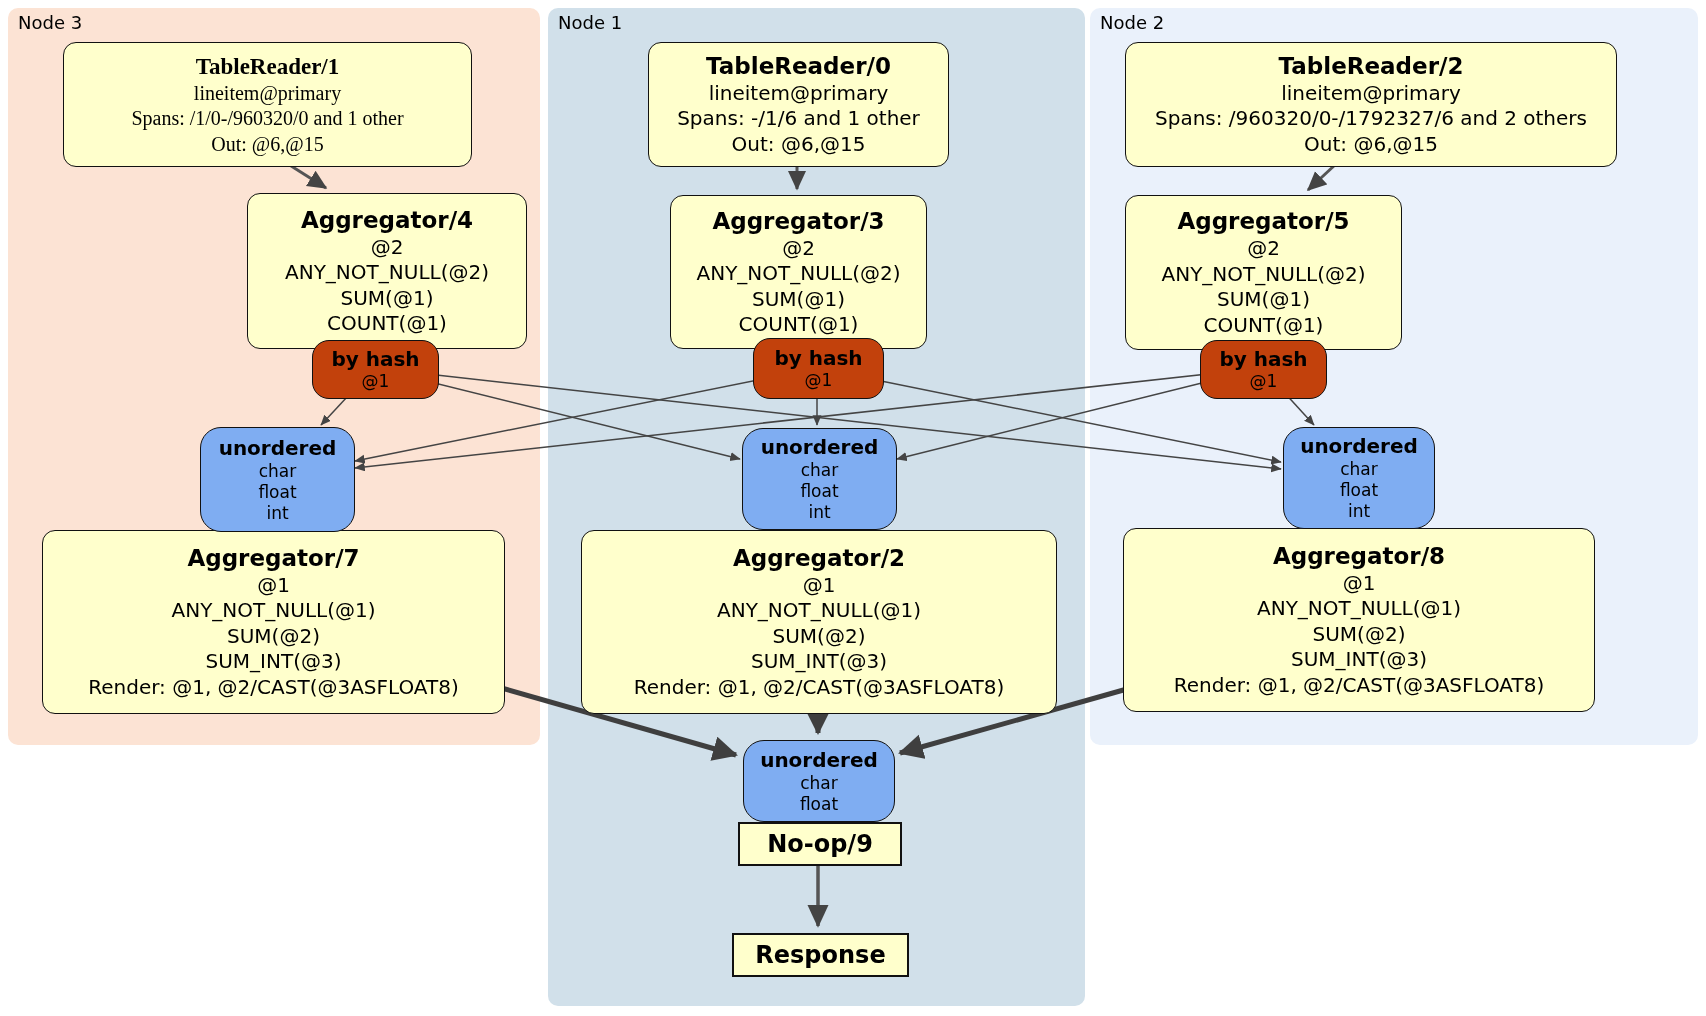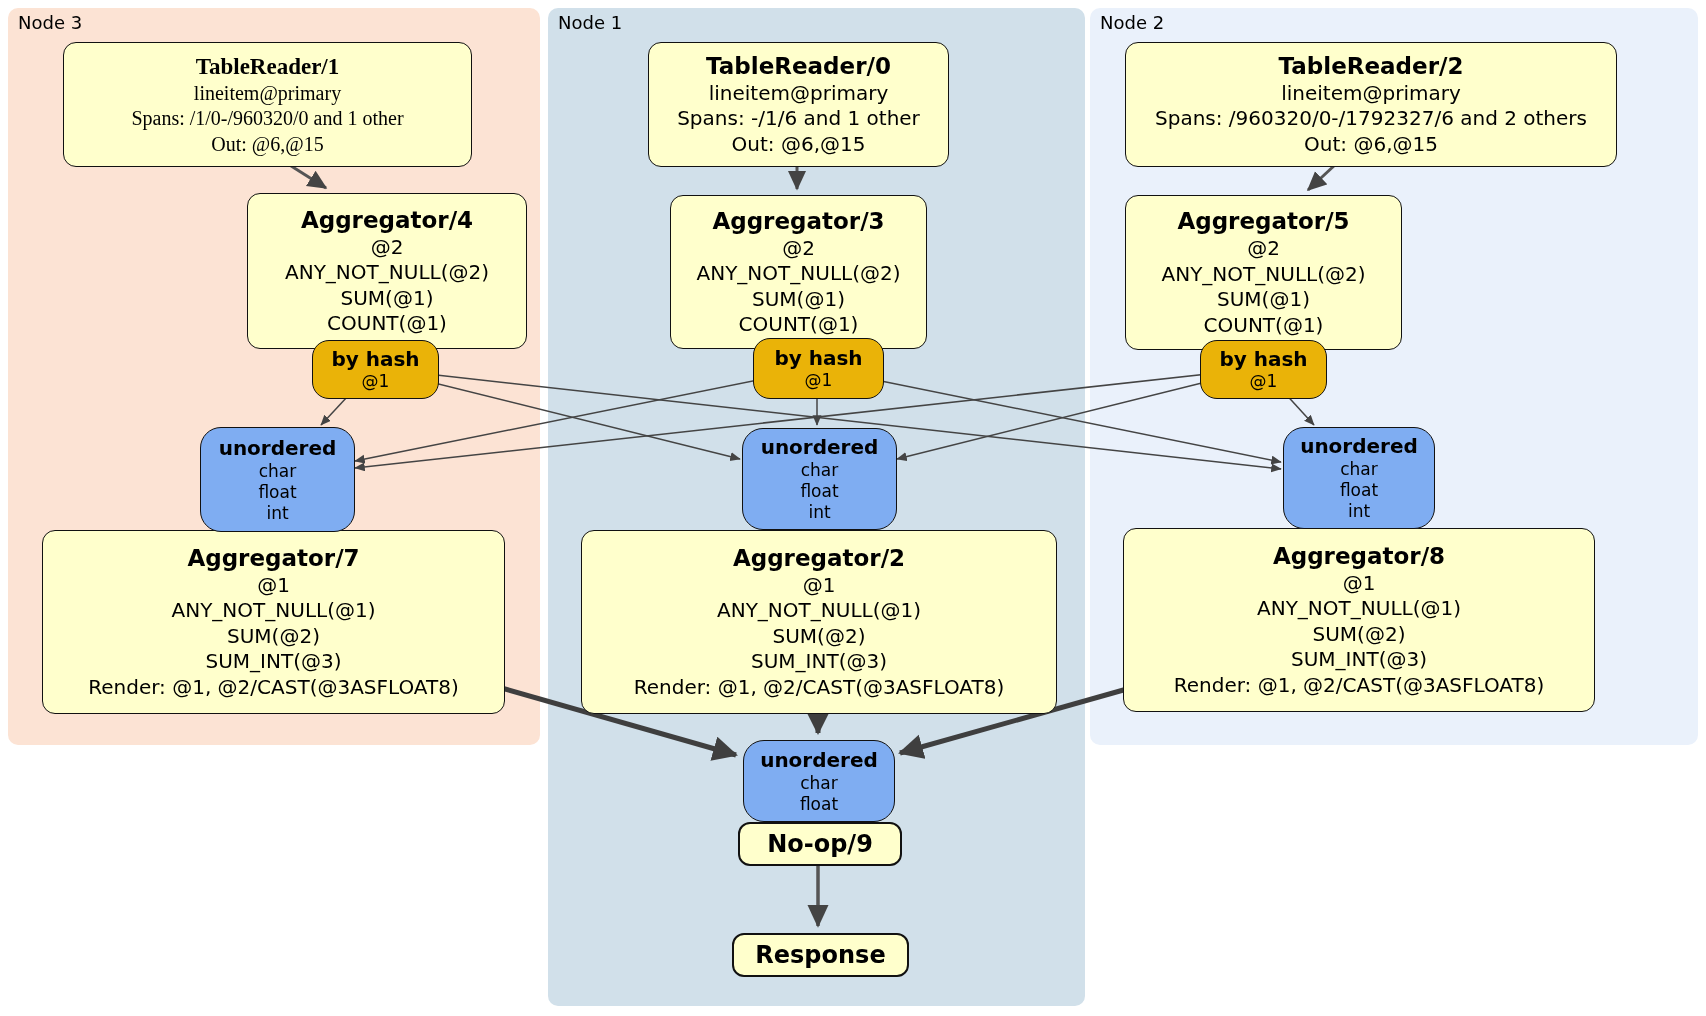--- a/index.html
+++ b/index.html
@@ -13,36 +13,36 @@
   #edges { position:absolute; left:0; top:0; z-index:1; pointer-events:none; }
   .box {
     position:absolute; background:#ffffcc; border:1.5px solid #111;
     border-radius:13px; display:flex; flex-direction:column;
     align-items:center; justify-content:center; text-align:center;
     z-index:3; white-space:nowrap;
   }
   .box .title { font-weight:bold; font-size:23px; line-height:29px; }
   .box .line  { font-size:20px; line-height:25.5px; }
   .router {
-    position:absolute; background:#eab308; border:1.5px solid #111;
+    position:absolute; background:#c2410c; border:1.5px solid #111;
     border-radius:17px; display:flex; flex-direction:column;
     align-items:center; justify-content:center; text-align:center; z-index:4;
   }
   .router .title { font-weight:bold; font-size:20px; line-height:23px; }
   .router .line  { font-size:17px; line-height:20px; }
   .sync {
     position:absolute; background:#7fadf2; border:1.5px solid #111;
     border-radius:21px; display:flex; flex-direction:column;
     align-items:center; justify-content:center; text-align:center; z-index:4;
   }
   .sync .title { font-weight:bold; font-size:20px; line-height:25px; }
   .sync .line  { font-size:17px; line-height:21px; }
   .smallbox {
     position:absolute; background:#ffffcc; border:2px solid #111;
-    border-radius:12px; display:flex; align-items:center; justify-content:center;
+    border-radius:0; display:flex; align-items:center; justify-content:center;
     z-index:3; font-weight:bold; font-size:24px; white-space:nowrap;
   }
 </style>
 </head>
 <body>
 
 <div id="stage">
 
   <div class="region" style="left:8px; top:8px; width:532px; height:737px; background:#fce3d4;"></div>
   <div class="region" style="left:548px; top:8px; width:537px; height:998px; background:#d1e0ea;"></div>

